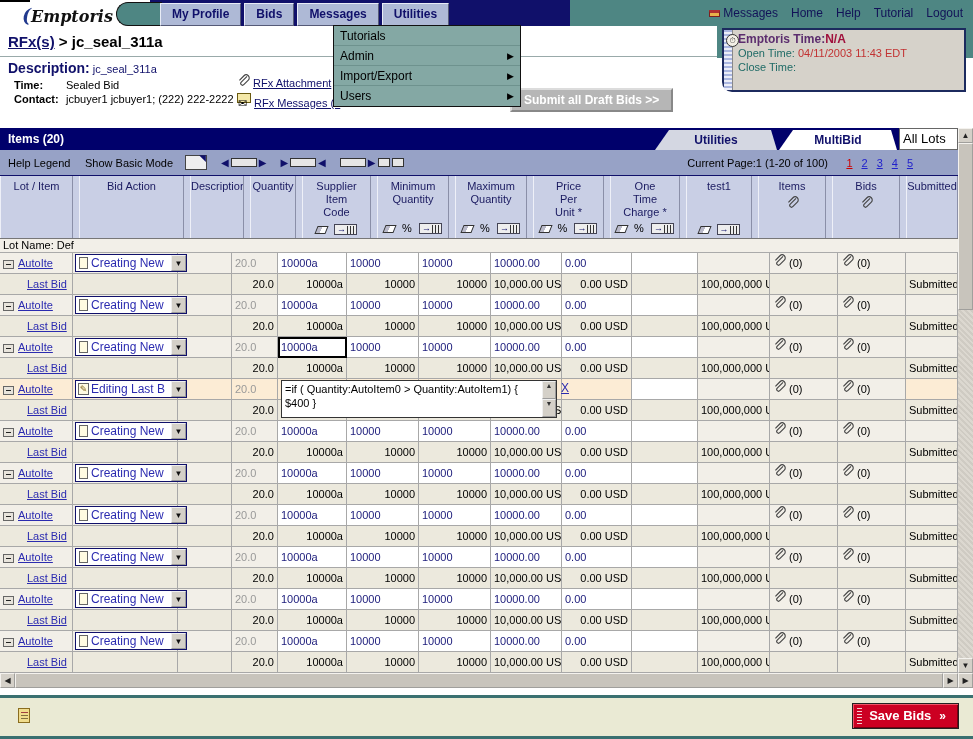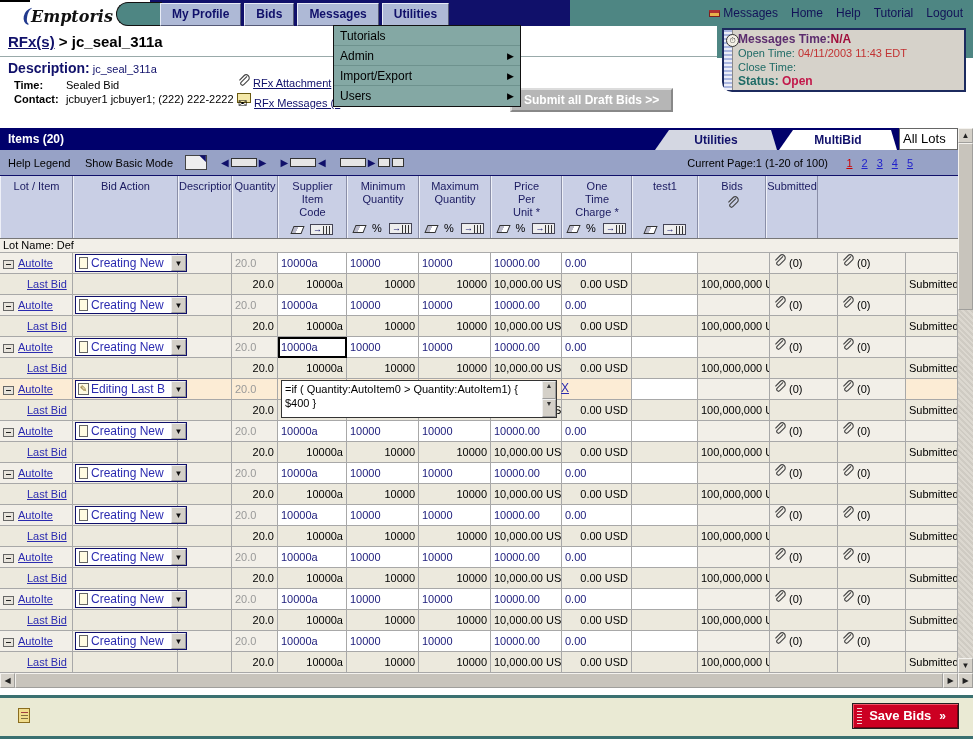--- a/index.html
+++ b/index.html
@@ -63,21 +63,21 @@
   .slab.small { width:12px; }
   .tb-group { display:flex; gap:2px; align-items:center; cursor:pointer; }
   .paging { position:absolute; right:130px; top:7px; font-size:11px; color:#000; }
   .pages { position:absolute; right:45px; top:7px; font-size:11px; display:flex; gap:9px; }
   .pages a { text-decoration:underline; cursor:pointer; }
   .pages a.cur { color:#cc0000; }
   .pages a.oth { color:#2222cc; }
 
   
   .grid { position:absolute; left:0; top:176px; width:958px; }
-  .hrow { display:flex; background:#c9cfe5; border-bottom:1px solid #777; }
+  .hrow { display:flex; background:#c9cfe5; border-bottom:1px solid #777;justify-content:space-between; }
   .hcell { border-right:1px solid #8a8fa8; border-left:1px solid #eef0f8; color:#1a1a60; text-align:center; padding-top:4px; height:62px; white-space:pre-line; font-size:11px; line-height:13px; position:relative; overflow:hidden; }
   .hicons { position:absolute; bottom:3px; left:0; width:100%; display:flex; justify-content:center; gap:7px; align-items:center; }
   .eraser { display:inline-block; width:11px; height:8px; border:1px solid #333; background:linear-gradient(90deg,#b9b9c9 45%,#fff 45%); transform:skewX(-22deg); cursor:pointer; }
   .pct { font-size:11px; color:#000; cursor:pointer; }
   .fill-ico { display:flex; align-items:center; border:1px solid #445; background:#eee; padding:0 2px; height:11px; cursor:pointer; }
   .fill-ico .fa { color:#10106a; font-size:9px; line-height:9px; }
   .fill-ico .bars { display:inline-block; width:7px; height:8px; margin-left:1px; background:repeating-linear-gradient(90deg,#333 0 1px,transparent 1px 3px); }
   .clip { width:13px; height:13px; display:inline-block; }
 
   .rows { position:relative; background:#f2efe8; }
@@ -178,24 +178,23 @@
           <path d="M10.8 2.6 L4.6 8.8 a1.9 1.9 0 0 0 2.7 2.7 L12.2 6.6 a3.3 3.3 0 0 0 -4.7 -4.7 L2.6 6.8" fill="none" stroke="#444" stroke-width="1.2"></path>
         </svg></span> <a>RFx Attachment</a></div>
   <div><span style="display:inline-block;width:14px;height:10px;background:#f4e8a8;border:1px solid #6a5a10;position:relative;">✉</span> <a>RFx Messages (0</a></div>
 </div>
 <button class="submit-all">Submit all Draft Bids  &gt;&gt;</button>
 
 <div class="timer">
   <div class="stripe"></div>
   <div style="position:relative;">
     <span class="clock">⏱</span>
-    <div class="t-remain"><span>Messages Time:</span><span class="na">N/A</span></div>
+    <div class="t-remain"><span>Emptoris Time:</span><span class="na">N/A</span></div>
     <div class="t-row"><span>Open Time:</span> <span class="red">04/11/2003 11:43 EDT</span></div>
     <div class="t-row"><span>Close Time:</span> <span class="red"></span></div>
-    <div class="t-status"><span>Status:</span> <span class="open">Open</span></div>
   </div>
 </div>
 
 <div class="items-hd">
   <span class="title">Items (20)</span>
   <div class="bidtab single">Utilities</div>
   <div class="bidtab multi">MultiBid</div>
   <div class="lots">All Lots</div>
 </div>
 
@@ -244,20 +243,23 @@
 Quantity</div><div class="hicons"><span class="eraser"></span><span class="pct">%</span><span class="fill-ico"><span class="fa">→</span><span class="bars"></span></span></div></div>
       <div class="hcell" style="width: 72px;"><div>Maximum
 Quantity</div><div class="hicons"><span class="eraser"></span><span class="pct">%</span><span class="fill-ico"><span class="fa">→</span><span class="bars"></span></span></div></div>
       <div class="hcell" style="width: 71px;"><div>Price
 Per
 Unit *</div><div class="hicons"><span class="eraser"></span><span class="pct">%</span><span class="fill-ico"><span class="fa">→</span><span class="bars"></span></span></div></div>
       <div class="hcell" style="width: 70px;"><div>One
 Time
 Charge *</div><div class="hicons"><span class="eraser"></span><span class="pct">%</span><span class="fill-ico"><span class="fa">→</span><span class="bars"></span></span></div></div>
       <div class="hcell" style="width: 66px;"><div>test1</div><div class="hicons"><span class="eraser"></span><span class="fill-ico"><span class="fa">→</span><span class="bars"></span></span></div></div>
+      <div class="hcell" style="width: 68px;"><div>Items</div><div class="hicons" style="bottom: 26px;"><span><svg viewBox="0 0 14 14" class="clip">
+              <path d="M10.8 2.6 L4.6 8.8 a1.9 1.9 0 0 0 2.7 2.7 L12.2 6.6 a3.3 3.3 0 0 0 -4.7 -4.7 L2.6 6.8" fill="none" stroke="#444" stroke-width="1.2"></path>
+            </svg></span></div></div>
       <div class="hcell" style="width: 68px;"><div>Bids</div><div class="hicons" style="bottom: 26px;"><span><svg viewBox="0 0 14 14" class="clip">
               <path d="M10.8 2.6 L4.6 8.8 a1.9 1.9 0 0 0 2.7 2.7 L12.2 6.6 a3.3 3.3 0 0 0 -4.7 -4.7 L2.6 6.8" fill="none" stroke="#444" stroke-width="1.2"></path>
             </svg></span></div></div>
       <div class="hcell" style="width: 52px;"><div>Submitted</div></div>
     </div>
   <div class="rows" id="rows">
       <div class="lotname">Lot Name: Def</div>
       <div class="trow draft">
         <div class="tcell " style="width: 73px;"><span class="minus-ico"></span><a class="cell-link">AutoIte</a></div>
         <div class="tcell " style="width: 105px; position: relative; overflow: visible;">

